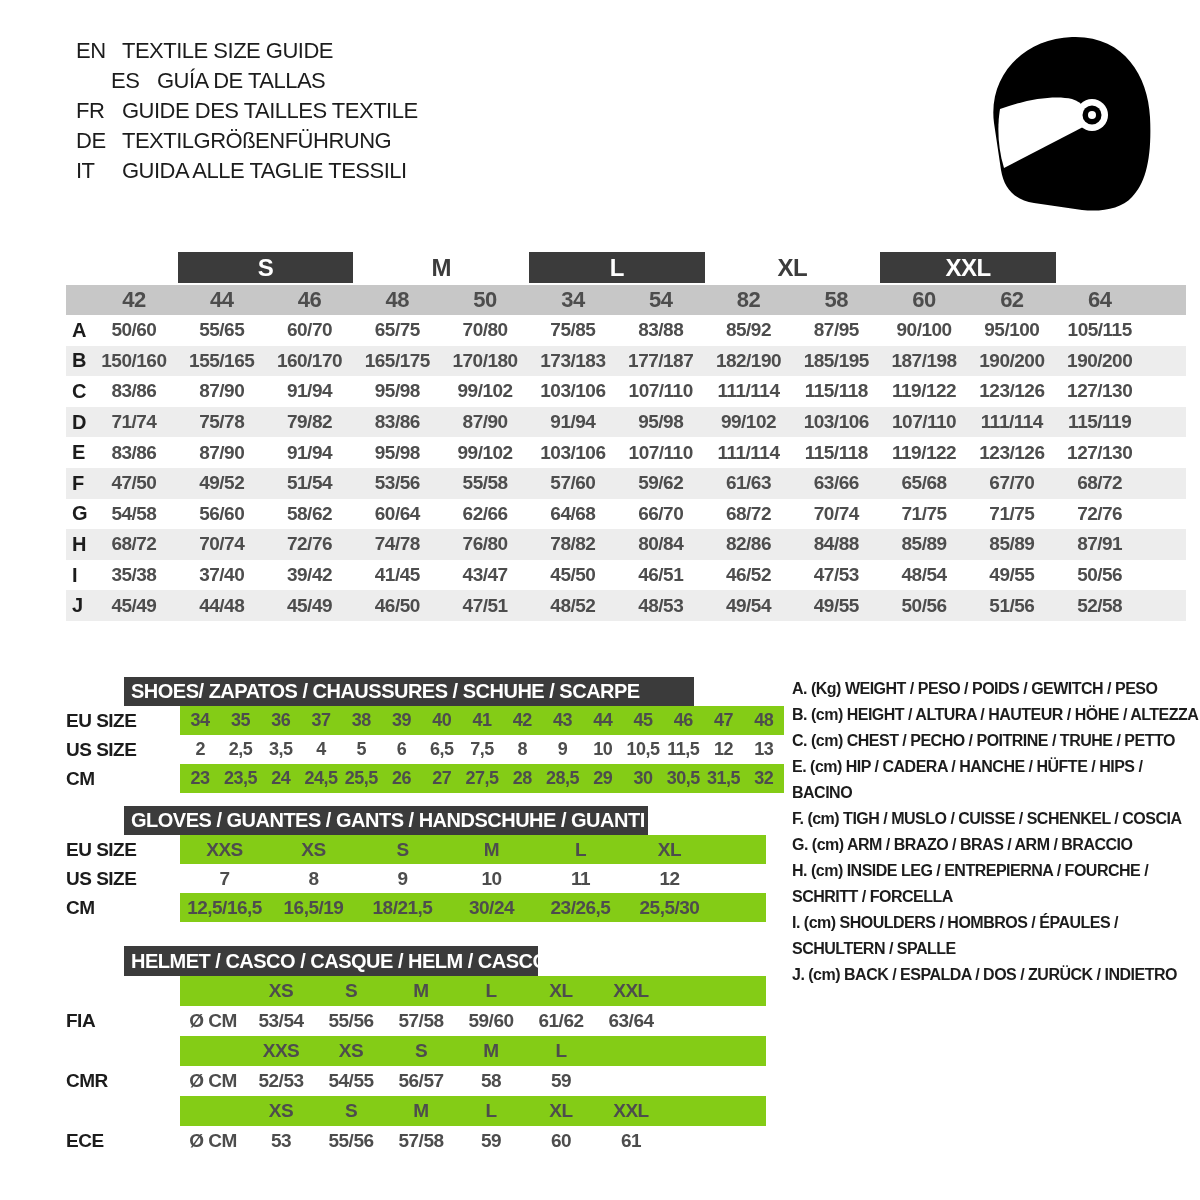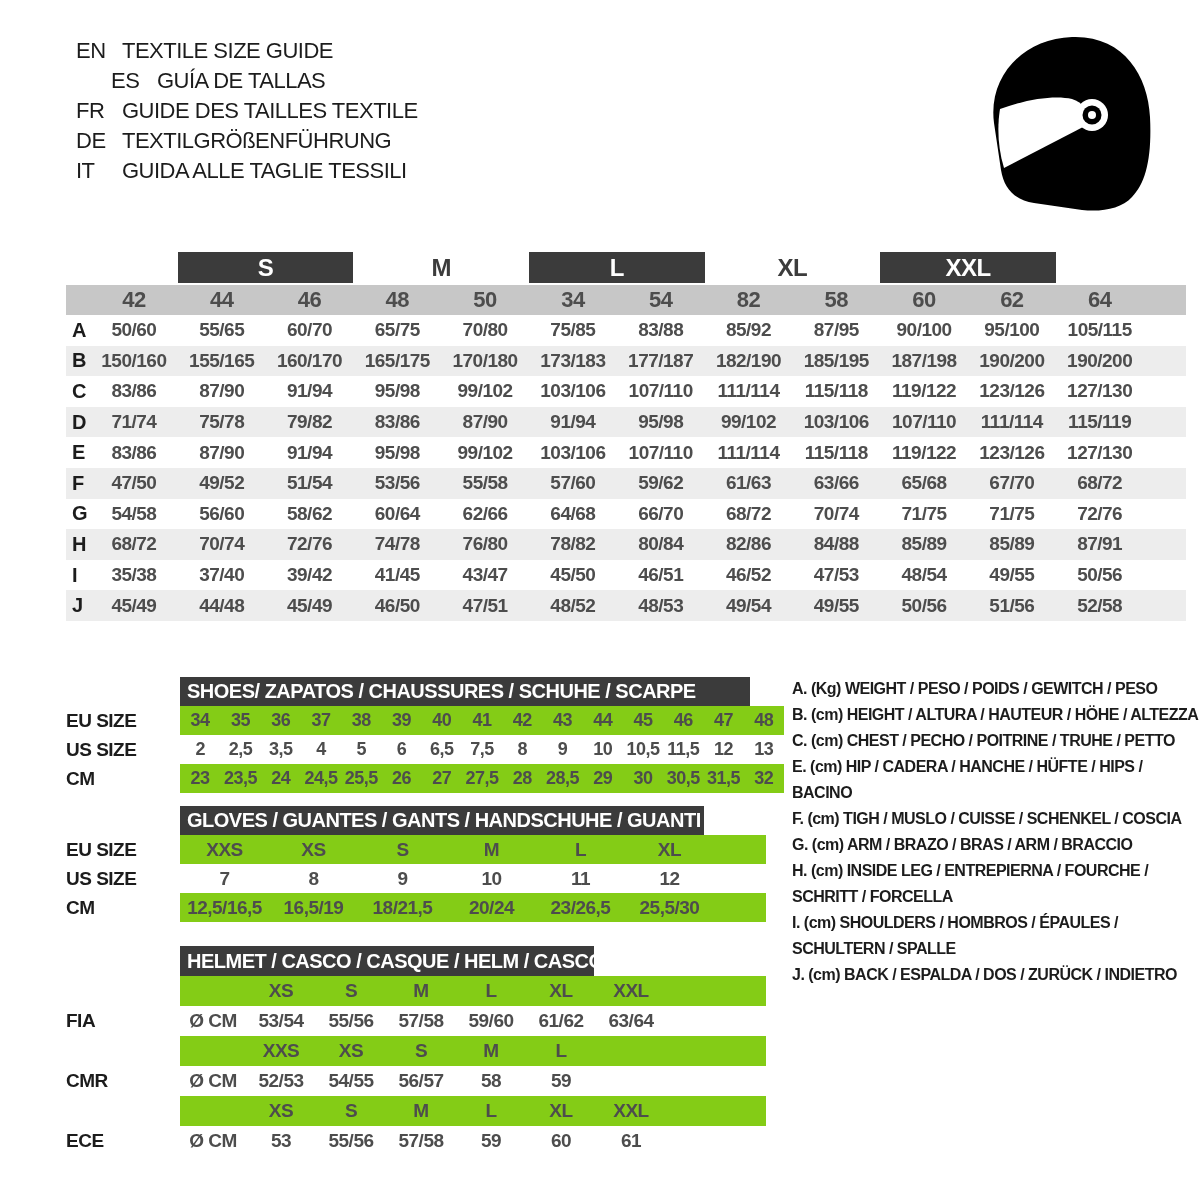--- a/index.html
+++ b/index.html
@@ -23,21 +23,21 @@
   .size-group.dark{background:#3b3b3b;color:#fff}
   .num-band{height:30px;background:#c7c7c7;margin-top:2px}
   .num-cell{display:flex;align-items:center;justify-content:center;font-weight:bold;font-size:22px;color:#4d4d4d;letter-spacing:-0.5px}
   .t-row{height:30.6px}
   .t-row.alt{background:#ededed}
   .t-letter{display:flex;align-items:center;padding-left:6px;font-weight:bold;font-size:20px;color:#1c1c1c}
   .t-val{display:flex;align-items:center;justify-content:center;font-weight:bold;font-size:19px;color:#4d4d4d;letter-spacing:-0.5px}
 
   
   .section{position:absolute;left:66px}
-  .sec-bar{margin-left:114px;background:#3b3b3b;color:#fff;font-weight:bold;font-size:20px;letter-spacing:-0.5px;display:flex;align-items:center;padding-left:7px;overflow:hidden;white-space:nowrap}
+  .sec-bar{margin-left:58px;background:#3b3b3b;color:#fff;font-weight:bold;font-size:20px;letter-spacing:-0.5px;display:flex;align-items:center;padding-left:7px;overflow:hidden;white-space:nowrap}
   .sec-row{display:flex;height:29px}
   .sec-label{width:114px;display:flex;align-items:center;font-weight:bold;font-size:19px;color:#1c1c1c;letter-spacing:-0.5px}
   .sec-cells{flex:1;display:grid}
   .sec-cells.gray{background:#84cc16}
   .sec-cell{display:flex;align-items:center;justify-content:center;font-weight:bold;font-size:19px;color:#4d4d4d;letter-spacing:-0.5px}
   #shoes{top:677px;width:718px}
   #shoes .sec-bar{width:570px;height:29px}
   #shoes .sec-cells{grid-template-columns:repeat(15,1fr)}
   #shoes .sec-cell{font-size:18px}
   #gloves{top:806px;width:700px}
@@ -357,21 +357,21 @@
             <div class="sec-cell">11</div>
             <div class="sec-cell">12</div>
           </div>
         </div>
         <div class="sec-row">
           <div class="sec-label">CM</div>
           <div class="sec-cells gray">
             <div class="sec-cell">12,5/16,5</div>
             <div class="sec-cell">16,5/19</div>
             <div class="sec-cell">18/21,5</div>
-            <div class="sec-cell">20/24</div>
+            <div class="sec-cell">30/24</div>
             <div class="sec-cell">23/26,5</div>
             <div class="sec-cell">25,5/30</div>
           </div>
         </div>
       </div>
   </div>
 
   <div class="section" id="helmet-table">
     <div class="sec-bar">HELMET / CASCO / CASQUE / HELM / CASCO</div>
     <div id="helmet-rows">

